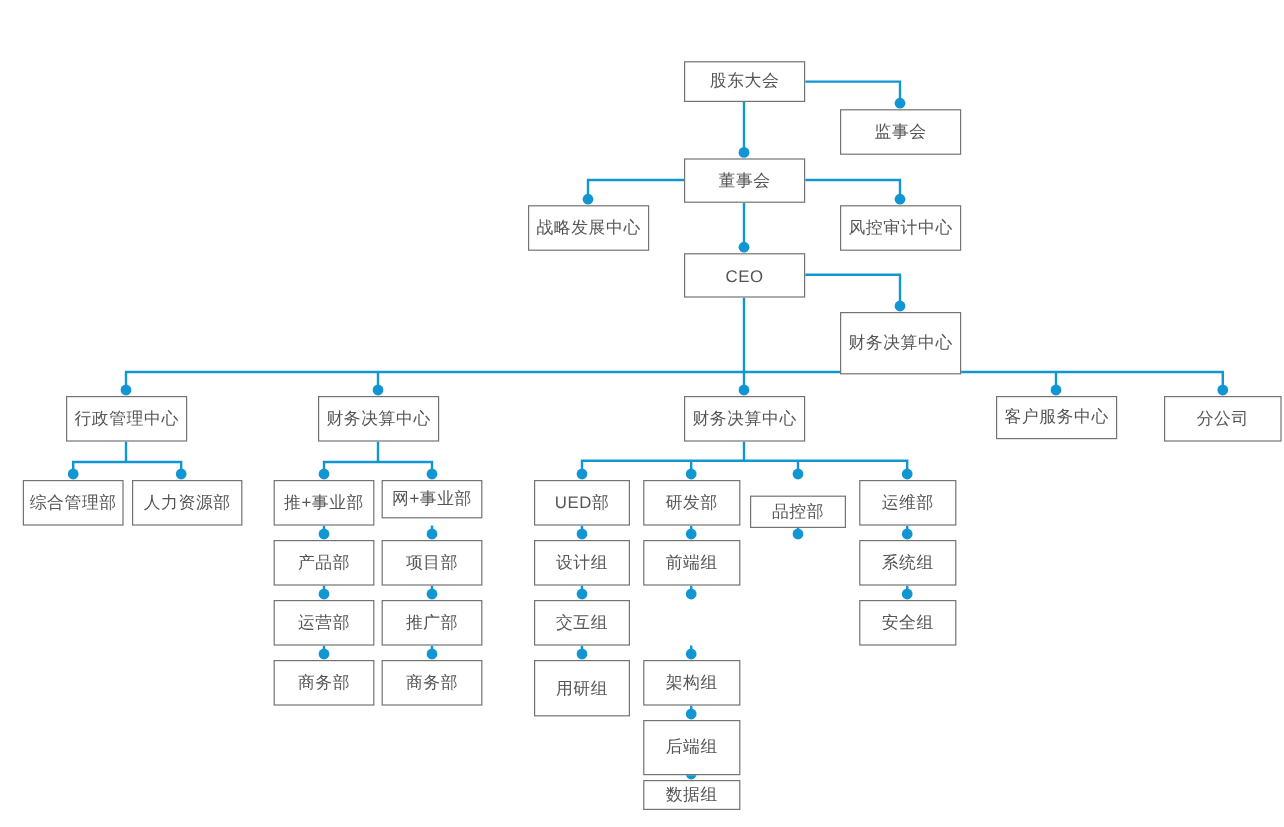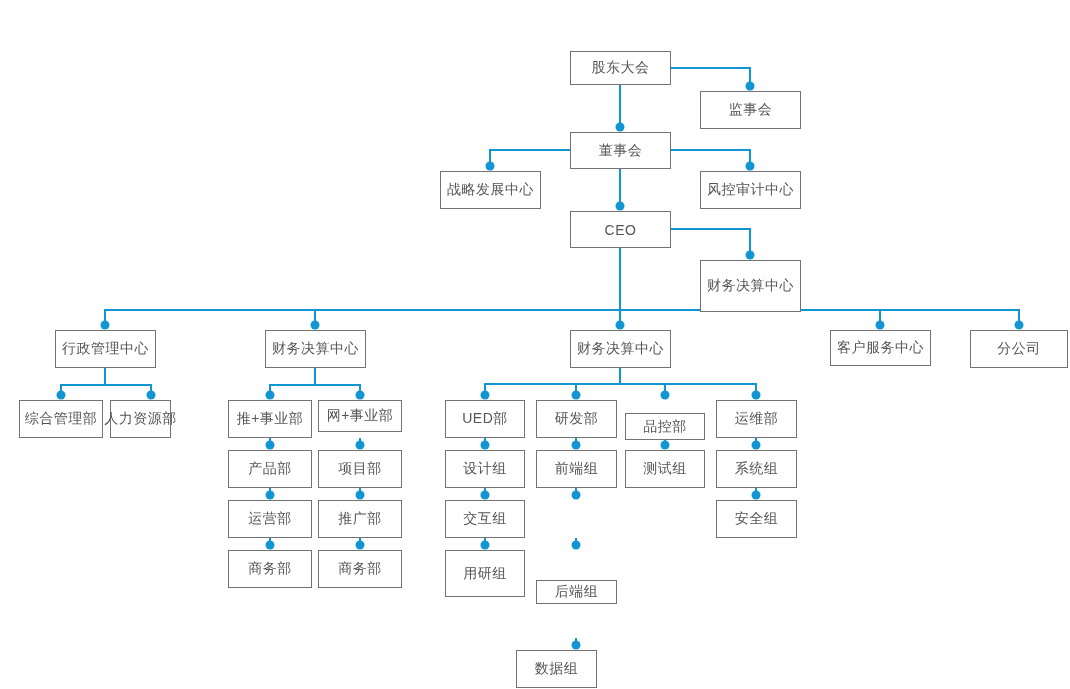--- a/index.html
+++ b/index.html
@@ -121,42 +121,42 @@
   <div class="node" style="left:570px;top:211px;width:101px;height:37px">CEO</div>
   <div class="node" style="left:700px;top:260px;width:101px;height:52px">财务决算中心</div>
 
   <div class="node" style="left:55px;top:330px;width:101px;height:38px">行政管理中心</div>
   <div class="node" style="left:265px;top:330px;width:101px;height:38px">财务决算中心</div>
   <div class="node" style="left:570px;top:330px;width:101px;height:38px">财务决算中心</div>
   <div class="node" style="left:830px;top:330px;width:101px;height:36px">客户服务中心</div>
   <div class="node" style="left:19px;top:400px;width:84px;height:38px">综合管理部</div>
 
   <div class="node" style="left:970px;top:330px;width:98px;height:38px">分公司</div>
-  <div class="node" style="left:110px;top:400px;width:61px;height:38px">人力资源部</div>
+  <div class="node" style="left:110px;top:400px;width:92px;height:38px">人力资源部</div>
 
   <div class="node" style="left:228px;top:400px;width:84px;height:38px">推+事业部</div>
   <div class="node" style="left:318px;top:400px;width:84px;height:32px">网+事业部</div>
   <div class="node" style="left:228px;top:450px;width:84px;height:38px">产品部</div>
   <div class="node" style="left:228px;top:500px;width:84px;height:38px">运营部</div>
   <div class="node" style="left:228px;top:550px;width:84px;height:38px">商务部</div>
   <div class="node" style="left:318px;top:450px;width:84px;height:38px">项目部</div>
   <div class="node" style="left:318px;top:500px;width:84px;height:38px">推广部</div>
   <div class="node" style="left:318px;top:550px;width:84px;height:38px">商务部</div>
 
   <div class="node" style="left:445px;top:400px;width:80px;height:38px">UED部</div>
   <div class="node" style="left:536px;top:400px;width:81px;height:38px">研发部</div>
   <div class="node" style="left:625px;top:413px;width:80px;height:27px">品控部</div>
   <div class="node" style="left:716px;top:400px;width:81px;height:38px">运维部</div>
 
   <div class="node" style="left:445px;top:450px;width:80px;height:38px">设计组</div>
   <div class="node" style="left:445px;top:500px;width:80px;height:38px">交互组</div>
   <div class="node" style="left:445px;top:550px;width:80px;height:47px">用研组</div>
 
   <div class="node" style="left:536px;top:450px;width:81px;height:38px">前端组</div>
-  <div class="node" style="left:536px;top:580px;width:81px;height:24px">后端组</div>
-  <div class="node" style="left:516px;top:650px;width:81px;height:38px">数据组</div>
+  <div class="node" style="left:536px;top:550px;width:81px;height:38px">架构组</div>
+  <div class="node" style="left:536px;top:600px;width:81px;height:46px">后端组</div>
+  <div class="node" style="left:536px;top:650px;width:81px;height:25px">数据组</div>
 
-  <div class="node" style="left:625px;top:450px;width:80px;height:38px">测试组</div>
 
   <div class="node" style="left:716px;top:450px;width:81px;height:38px">系统组</div>
   <div class="node" style="left:716px;top:500px;width:81px;height:38px">安全组</div>
 
 </div>
 
 </body></html>

